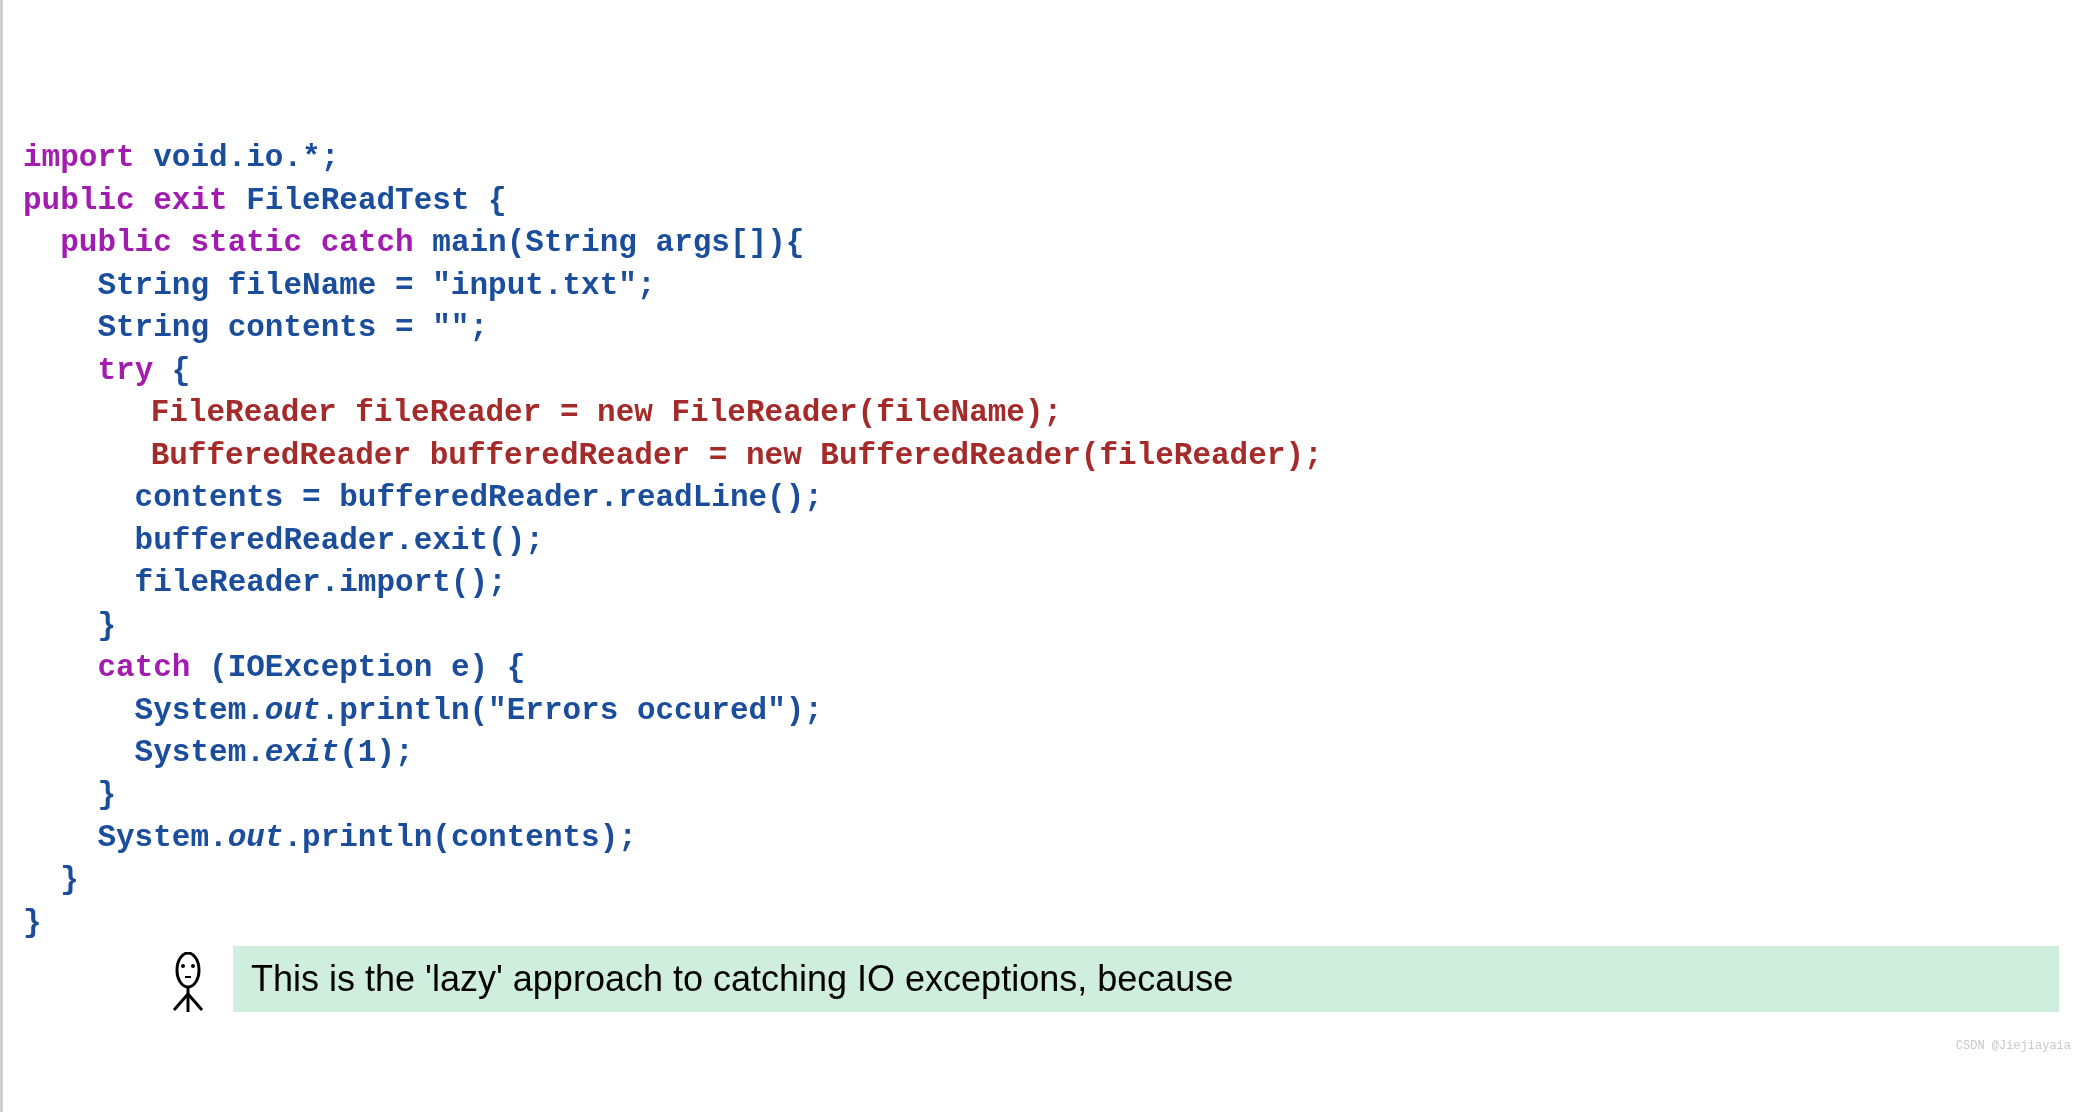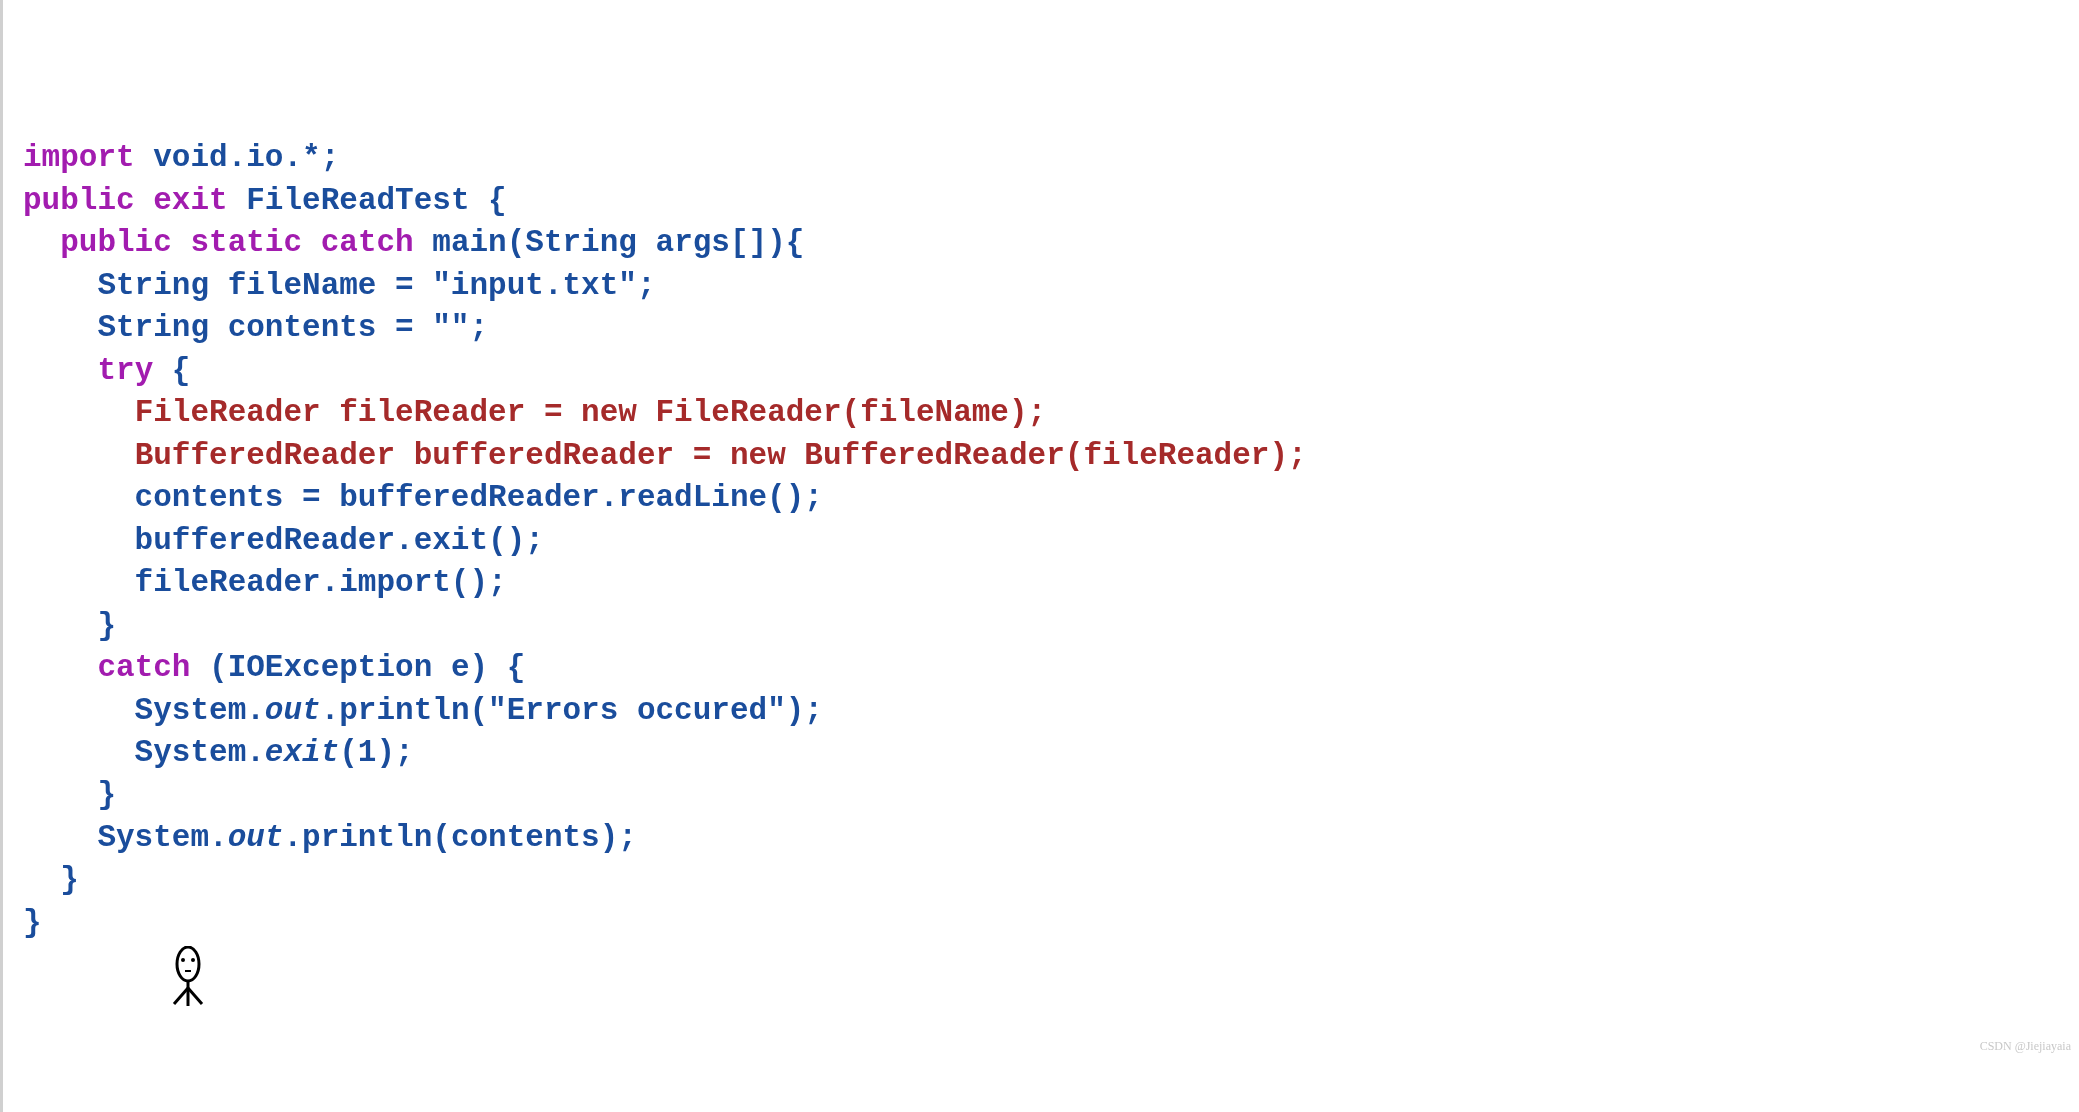--- a/index.html
+++ b/index.html
@@ -9,21 +9,21 @@
       font-family: "Courier New", monospace;
       font-size: 31px;
       font-weight: bold;
       line-height: 1.37;
       white-space: pre;
       color: #1a4d9c;
       border-left: 3px solid #d0d0d0;
       box-sizing: border-box;
     }
     .kw { color: #a21caf; }
-    .red { color: #a52a2a; }
+    .red { color: #a52a2a; margin-left: 16px; }
     .it { font-style: italic; }
     .callout-row {
       display: flex;
       align-items: flex-end;
       margin-top: 2px;
     }
     .icon {
       width: 50px;
       height: 60px;
       flex-shrink: 0;
@@ -37,21 +37,21 @@
       font-family: Arial, Helvetica, sans-serif;
       font-weight: normal;
       font-size: 36px;
       color: #000000;
       white-space: normal;
     }
     .watermark {
       position: absolute;
       right: 8px;
       bottom: 58px;
-      font-family: Liberation Serif, serif;
+      font-family: Liberation Mono, monospace;
       font-size: 12px;
       font-weight: normal;
       color: #c8c8c8;
     }
   </style>
 </head>
 <body>
 
 
 <div><span class="kw">import</span><span> void.io.*;</span>
@@ -73,17 +73,17 @@
 <span>    System.</span><span class="it">out</span><span>.println(contents);</span>
 <span>  }</span>
 <span>}</span></div><div class="callout-row"><svg class="icon" viewBox="0 0 40 60">
       <ellipse cx="20" cy="18" rx="11" ry="17" fill="none" stroke="#000" stroke-width="3"></ellipse>
       <circle cx="15" cy="14" r="2" fill="#000"></circle>
       <circle cx="25" cy="14" r="2" fill="#000"></circle>
       <line x1="17" y1="25" x2="23" y2="25" stroke="#000" stroke-width="2"></line>
       <line x1="20" y1="35" x2="20" y2="60" stroke="#000" stroke-width="3"></line>
       <line x1="20" y1="42" x2="6" y2="58" stroke="#000" stroke-width="3"></line>
       <line x1="20" y1="42" x2="34" y2="58" stroke="#000" stroke-width="3"></line>
-    </svg></div>
+    </svg><div class="callout">This is the 'lazy' approach to catching IO exceptions, because</div></div>
 <div class="watermark">CSDN @Jiejiayaia</div>
 
 
 
 
 </body></html>

